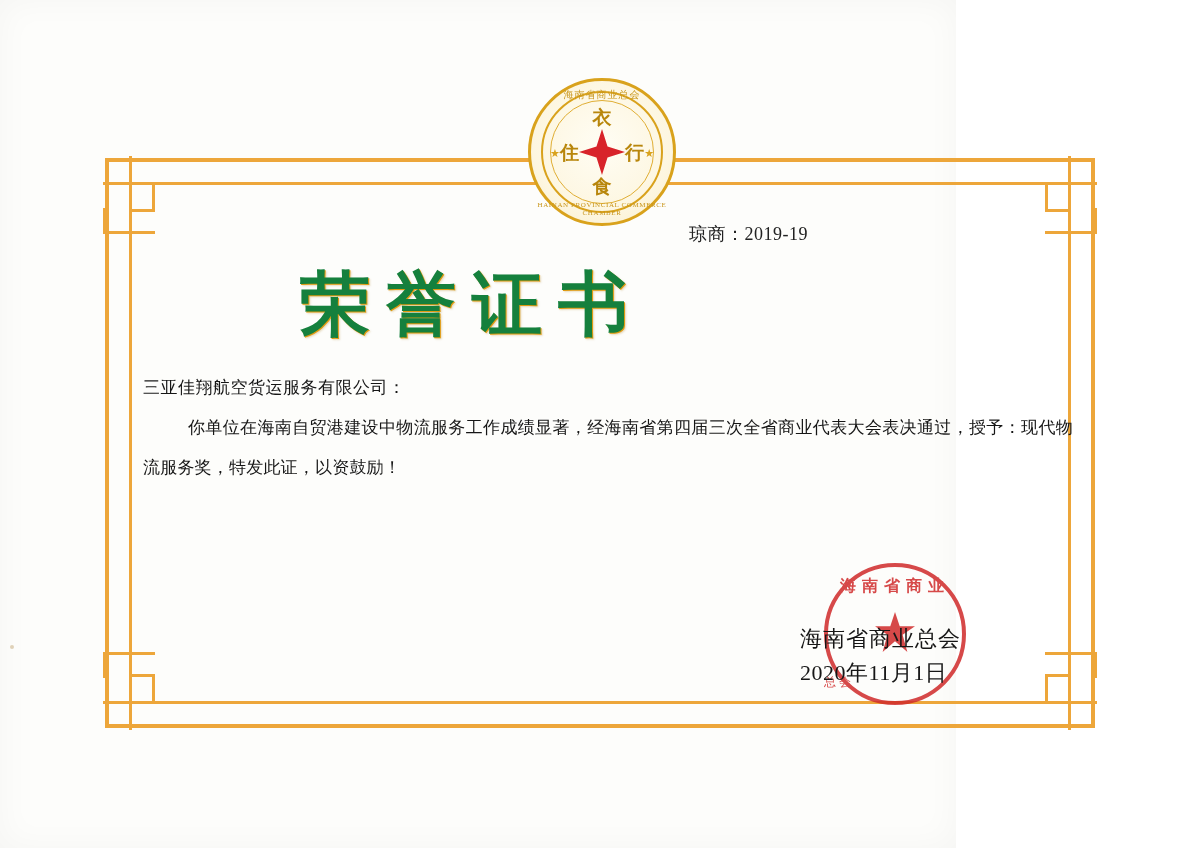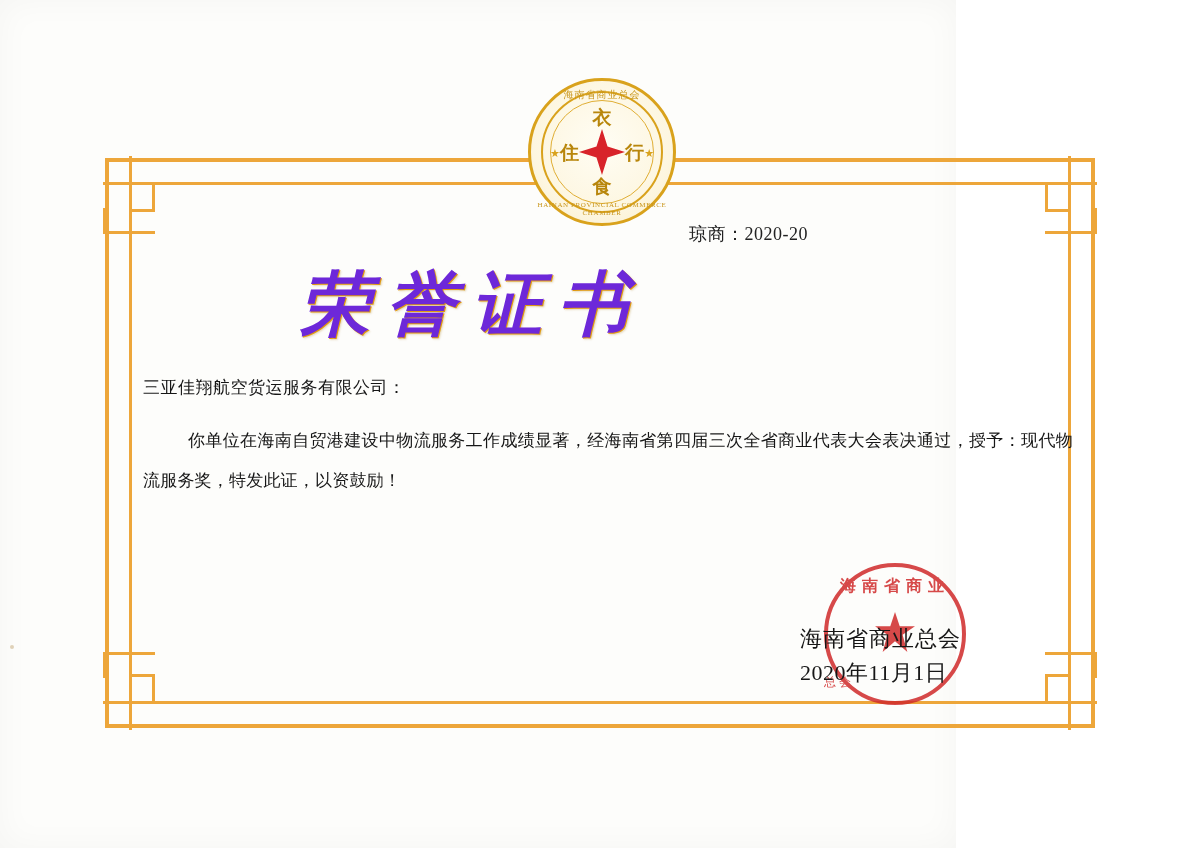--- a/index.html
+++ b/index.html
@@ -158,40 +158,39 @@
 
   
   #title {
     position: absolute;
     left: 0; right: 12px;
     top: 258px;
     text-align: center;
     font-size: 70px;
     font-weight: bold;
     letter-spacing: 16px;
-    color: #6d28d9;
+    color: #15803d;
     text-shadow: 1px 1px 0 #e09a10, 2px 2px 2px rgba(160,110,0,0.25);
     font-family: "Liberation Serif", serif;
-    font-style: italic;
   }
 
   
   #body-block {
     position: absolute;
     left: 143px;
     top: 368px;
     width: 930px;
     font-size: 17px;
     line-height: 40px;
     color: #161616;
     font-family: "Liberation Serif", serif;
   }
   #recipient { letter-spacing: .5px; }
   #paragraph {
-    margin-top: 13px;
+    margin-top: 0;
     text-indent: 45px;
     text-align: justify;
     letter-spacing: .2px;
   }
 
   
   #red-stamp {
     position: absolute;
     left: 824px;
     top: 563px;
@@ -317,21 +316,21 @@
     <div class="seal-char sc-top">衣</div>
     <div class="seal-char sc-left">住</div>
     <div class="seal-char sc-right">行</div>
     <div class="seal-char sc-bot">食</div>
     <div class="red-core"></div>
     <div class="star s1">★</div>
     <div class="star s2">★</div>
     <div class="arc-text-bottom">HAINAN PROVINCIAL COMMERCE CHAMBER</div>
   </div>
 
-  <div id="doc-number">琼商：2020-20</div>
+  <div id="doc-number">琼商：2019-19</div>
 
   <div id="title">荣誉证书</div>
 
   <div id="body-block">
     <div id="recipient">三亚佳翔航空货运服务有限公司：</div>
     <div id="paragraph">你单位在海南自贸港建设中物流服务工作成绩显著，经海南省第四届三次全省商业代表大会表决通过，授予：现代物流服务奖，特发此证，以资鼓励！</div>
   </div>
 
   <div id="red-stamp">
     <div class="st-ring"></div>

